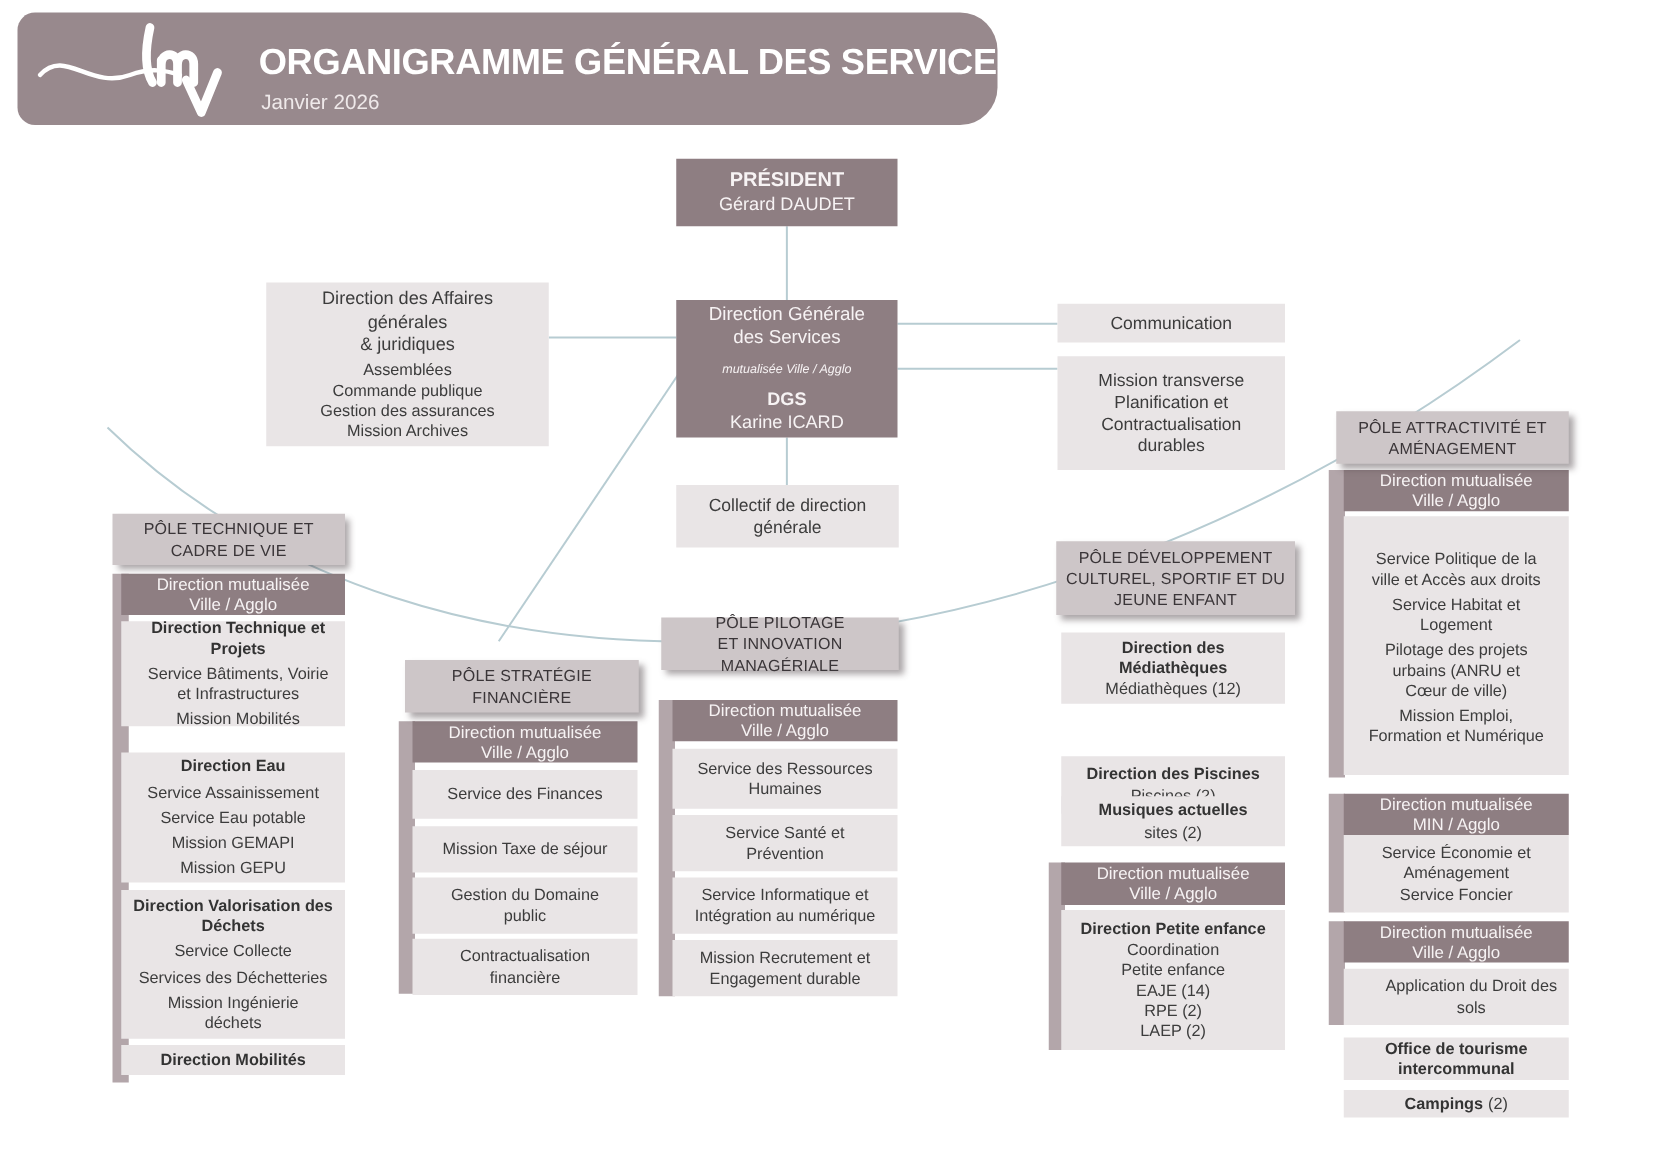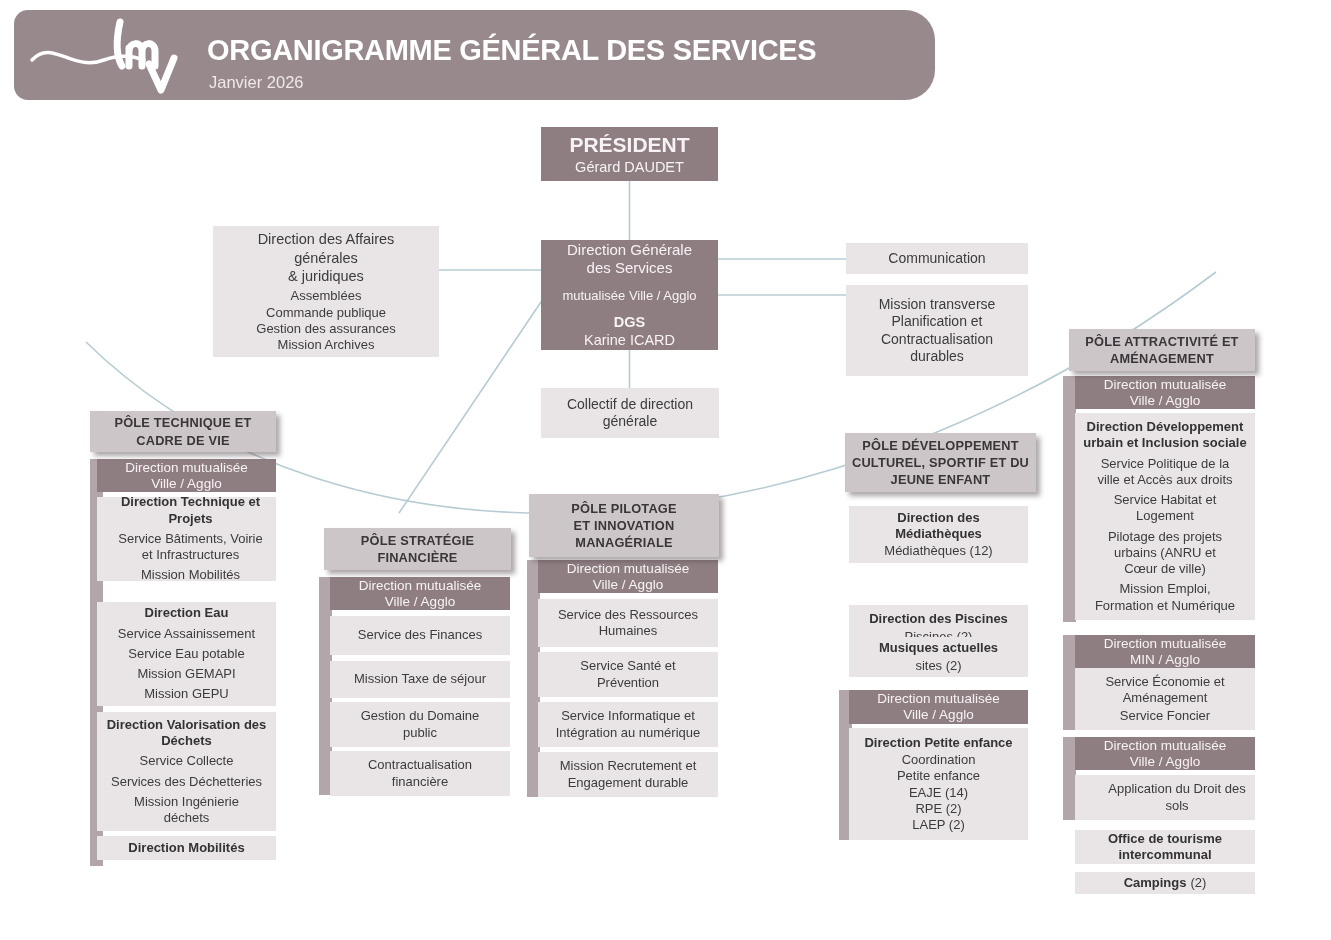--- a/index.html
+++ b/index.html
@@ -5,34 +5,34 @@
   html,body{margin:0;padding:0;background:#ffffff;font-family:"Liberation Sans",sans-serif;}
   .canvas{position:relative;width:1331px;height:940px;background:#ffffff;overflow:hidden;}
   .connectors{position:absolute;left:0;top:0;z-index:0;}
   .spine{position:absolute;background:#b3a6aa;z-index:1;}
   .box{position:absolute;background:#e9e5e6;color:#3c3c3c;display:flex;flex-direction:column;
        align-items:center;justify-content:center;text-align:center;font-size:13px;line-height:1.25;
        z-index:2;padding:2px 4px;box-sizing:border-box;}
   .box span{white-space:pre-line;display:block;}
   .dark{background:#8e7e82;color:#f7f3f4;}
   .dark.sub{font-size:13.5px;line-height:1.18;}
-  .pole{background:#cdc6c8;color:#3a3538;font-weight:bold;font-size:12.8px;line-height:1.35;
+  .pole{background:#cdc6c8;color:#3a3538;font-weight:normal;font-size:12.8px;line-height:1.35;
         letter-spacing:.2px;box-shadow:4px 4px 5px rgba(70,60,64,.45);z-index:3;}
   .b-title{font-weight:bold;color:#333333;}
   .dark .b-title{color:inherit;}
   .item{margin-top:4px;}
   .tight{margin-top:1px;}
-  .band{position:absolute;left:14px;top:10px;width:921px;height:90px;background:#98898d;
+  .band{position:absolute;left:14px;top:10px;width:784px;height:90px;background:#98898d;
         border-radius:14px 30px 30px 14px;z-index:2;}
   .band-title{position:absolute;left:193px;top:24px;font-size:29px;font-weight:bold;color:#ffffff;
         letter-spacing:-0.3px;white-space:nowrap;}
   .band-sub{position:absolute;left:195px;top:63px;font-size:16.5px;color:#efe9ea;}
   .logo{position:absolute;left:14px;top:4px;}
   .dgs-big{font-size:15px;line-height:1.2;}
-  .dgs-small{font-size:13px;margin-top:11px;}
+  .dgs-small{font-size:10px;margin-top:11px;font-style:italic;}
   .role{font-weight:bold;font-size:14.5px;margin-top:9px;}
   .pname{font-size:14.5px;}
   .aff-title{font-size:14.5px;line-height:1.3;}
   .aff-body{margin-top:2px;}
 </style>
 </head>
 <body>
 
 <div class="canvas">
 
@@ -55,21 +55,21 @@
         <path d="M92 8 C88 26 88 42 94 52" stroke-width="7"></path>
         <path d="M101 52 V34 M101 38 C101 27 114 27 114 37 V52 M114 38 C114 27 127 27 127 37 V52" stroke-width="7"></path>
         <path d="M121 50 L133 76 L146 44" stroke-width="7"></path>
       </g>
     </svg>
     <div class="band-title">ORGANIGRAMME GÉNÉRAL DES SERVICES</div>
     <div class="band-sub">Janvier 2026</div>
   </div>
 
   <div class="box dark" style="left:541px;top:127px;width:177px;height:54px;">
-    <span class="b-title" style="font-size:21px">PRÉSIDENT</span>
+    <span class="b-title" style="font-size:16px">PRÉSIDENT</span>
     <span class="pname">Gérard DAUDET</span>
   </div>
 
   <div class="box dark" style="left:541px;top:240px;width:177px;height:110px;">
     <span class="dgs-big">Direction Générale
 des Services</span>
     <span class="dgs-small">mutualisée Ville / Agglo</span>
     <span class="b-title role">DGS</span>
     <span class="pname">Karine ICARD</span>
   </div>
@@ -153,21 +153,21 @@
   <div class="box" style="left:330px;top:702px;width:180px;height:45px;">
     <span>Gestion du Domaine
 public</span>
   </div>
   <div class="box" style="left:330px;top:751px;width:180px;height:45px;">
     <span>Contractualisation
 financière</span>
   </div>
 
   <div class="spine" style="left:527px;top:560px;width:13px;height:237px;"></div>
-  <div class="box pole" style="left:529px;top:494px;width:190px;height:63px;">
+  <div class="box pole" style="left:529px;top:494px;width:190px;height:42px;">
     <span>PÔLE PILOTAGE
 ET INNOVATION
 MANAGÉRIALE</span>
   </div>
   <div class="box dark sub" style="left:538px;top:560px;width:180px;height:33px;">
     <span>Direction mutualisée
 Ville / Agglo</span>
   </div>
   <div class="box" style="left:538px;top:599px;width:180px;height:48px;">
     <span>Service des Ressources
@@ -223,22 +223,20 @@
   <div class="spine" style="left:1063px;top:737px;width:13px;height:83px;"></div>
   <div class="box pole" style="left:1069px;top:329px;width:186px;height:42px;">
     <span>PÔLE ATTRACTIVITÉ ET
 AMÉNAGEMENT</span>
   </div>
   <div class="box dark sub" style="left:1075px;top:376px;width:180px;height:33px;">
     <span>Direction mutualisée
 Ville / Agglo</span>
   </div>
   <div class="box" style="left:1075px;top:413px;width:180px;height:207px;">
-    <span class="b-title">Direction Développement
-urbain et Inclusion sociale</span>
     <span class="item">Service Politique de la
 ville et Accès aux droits</span>
     <span class="item">Service Habitat et
 Logement</span>
     <span class="item">Pilotage des projets
 urbains (ANRU et
 Cœur de ville)</span>
     <span class="item">Mission Emploi,
 Formation et Numérique</span>
   </div>

